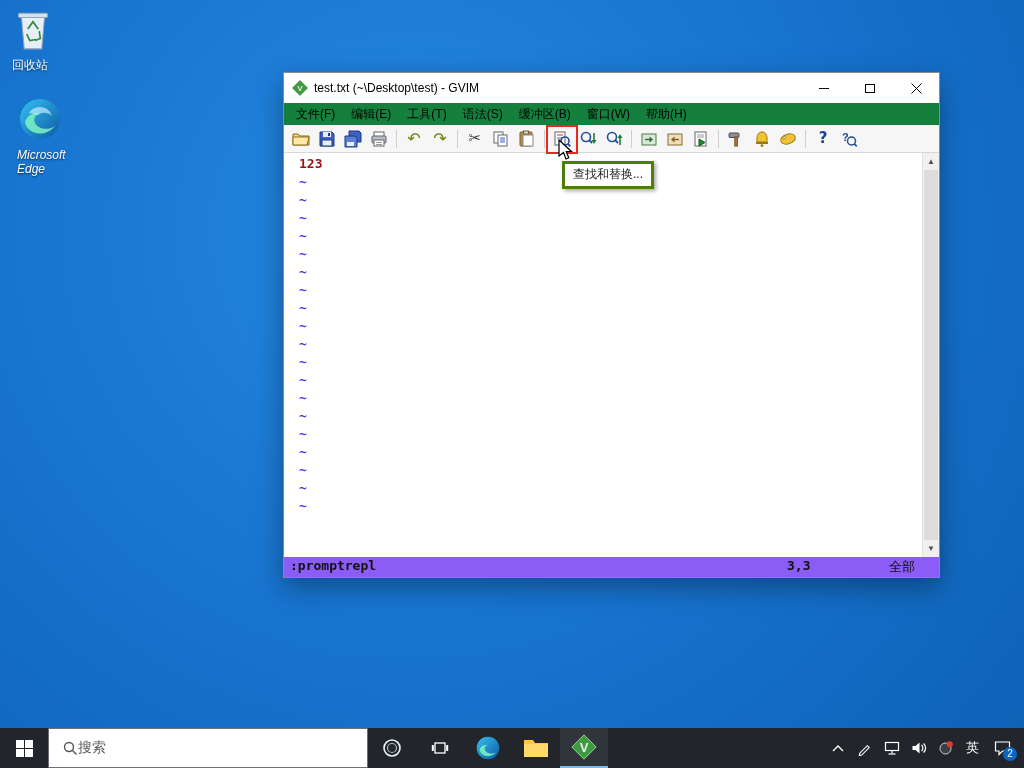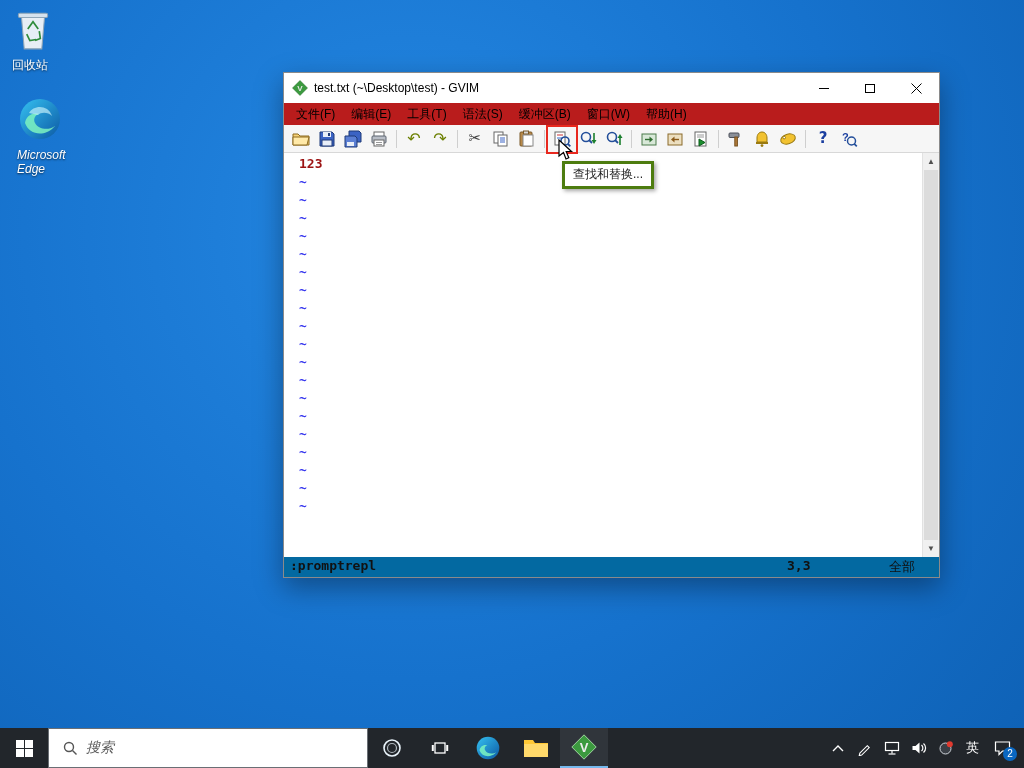--- a/index.html
+++ b/index.html
@@ -16,21 +16,21 @@
                  background:#fff; border:1px solid #8a8a8a; box-shadow:0 10px 26px rgba(0,0,0,.35);
                  display:flex; flex-direction:column; }
   .titlebar { height:30px; display:flex; align-items:center; background:#fff; padding-left:8px; flex:0 0 auto; }
   .titlebar .ticon { width:16px; height:16px; margin-right:6px; flex:0 0 auto; }
   .titlebar .title { font-size:12px; color:#000; flex:1 1 auto; white-space:nowrap; overflow:hidden; }
   .win-btns { display:flex; height:100%; flex:0 0 auto; }
   .win-btn { width:46px; height:100%; display:flex; align-items:center; justify-content:center; }
   .glyph-min { width:10px; border-bottom:1px solid #000; display:inline-block; }
   .glyph-max { width:10px; height:9px; border:1px solid #000; display:inline-block; }
 
-  .menubar { height:22px; display:flex; align-items:center; padding-left:4px; background:#b91c1c; font-size:12px; flex:0 0 auto; }
+  .menubar { height:22px; display:flex; align-items:center; padding-left:4px; background:#15803d; font-size:12px; flex:0 0 auto; }
   .menu-item { padding:0 8px; line-height:22px; white-space:nowrap; color:#000; }
 
   .toolbar { height:28px; display:flex; align-items:center; padding-left:4px; background:#f6f6f6;
              border-bottom:1px solid #d8d8d8; flex:0 0 auto; }
   .tb-btn { width:26px; height:26px; display:flex; align-items:center; justify-content:center; }
   .tb-sep { width:1px; height:18px; background:#cfcfcf; margin:0 4px; }
   .tb-glyph { font-size:16px; line-height:1; font-family:"DejaVu Sans", sans-serif; }
 
   .text-area { flex:1 1 auto; position:relative; background:#fff; overflow:hidden; }
   .code { position:absolute; left:15px; top:2px; right:20px; font-family:"DejaVu Sans Mono", monospace;
@@ -38,39 +38,39 @@
   .cl { white-space:pre; color:#9c1313; font-weight:bold; }
   .cursor { display:inline-block; background:#000; color:#fff; }
   .tilde { color:#3333ee; font-weight:bold; white-space:pre; line-height:18px; font-family:"DejaVu Sans Mono", monospace; font-size:13px; }
 
   .scrollbar { position:absolute; right:0; top:0; bottom:0; width:17px; background:#f0f0f0;
                display:flex; flex-direction:column; border-left:1px solid #e2e2e2; }
   .sb-btn { height:17px; display:flex; align-items:center; justify-content:center; font-size:8px; color:#505050; }
   .sb-track { flex:1; position:relative; }
   .sb-thumb { position:absolute; left:1px; right:1px; top:0; bottom:0; background:#dcdcdc; }
 
-  .statusbar { height:20px; position:relative; background:#0369a1; font-family:"DejaVu Sans Mono", monospace;
+  .statusbar { height:20px; position:relative; background:#8b5cf6; font-family:"DejaVu Sans Mono", monospace;
                font-size:13px; color:#111; flex:0 0 auto; }
   .statusbar span { position:absolute; top:1px; white-space:pre; }
   #st-cmd { left:6px; font-weight:bold; }
   #st-ruler { left:503px; font-weight:bold;text-align:right; }
   #st-scroll { right:24px; }
 
   
   #red-box { position:absolute; border:2px solid #e8281e; z-index:30; }
   #tooltip { position:absolute; background:#fff; border:3px solid #4d7c0f; padding:2px 8px 3px;
              font-size:12px; color:#222; box-shadow:2px 2px 4px rgba(0,0,0,.35); z-index:40; white-space:nowrap; }
   #mouse-cursor { position:absolute; z-index:50; }
 
   
   #taskbar { position:absolute; left:0; bottom:0; width:1024px; height:40px; background:#22262b;
              display:flex; align-items:stretch; z-index:100; }
   .tb-app, #start-button { width:48px; display:flex; align-items:center; justify-content:center; flex:0 0 auto; }
   .tb-app.active { background:#30353b; border-bottom:2px solid #76b9ed; }
-  #search-box { width:320px; background:#fff; display:flex; align-items:center; padding-left:14px; gap:8px; flex:0 0 auto; border:1px solid #6a6f75;font-style:italic; }
+  #search-box { width:320px; background:#fff; display:flex; align-items:center; padding-left:14px; flex:0 0 auto; border:1px solid #6a6f75; }
   #search-box span { color:#5c5c5c; font-size:14px; }
   #tray { margin-left:auto; display:flex; align-items:center; padding-right:6px; flex:0 0 auto; }
   .tray-item { width:27px; height:40px; display:flex; align-items:center; justify-content:center; position:relative; }
   .tray-item.wide { width:32px; }
   #ime { color:#fff; font-size:13px; }
   .badge { position:absolute; right:1px; bottom:7px; min-width:14px; height:14px; border-radius:7px;
            background:#0a67c1; color:#fff; font-size:10px; line-height:14px; text-align:center; padding:0 2px; }
 </style>
 </head>
 <body>

